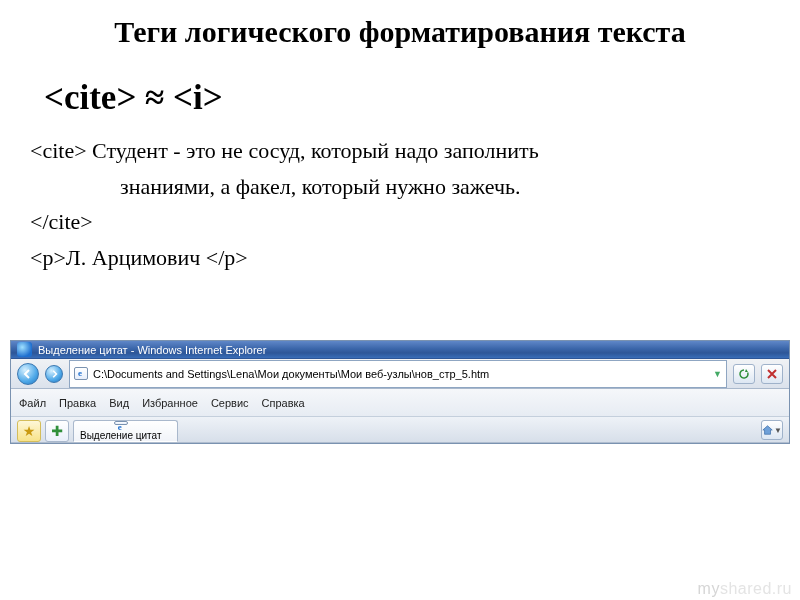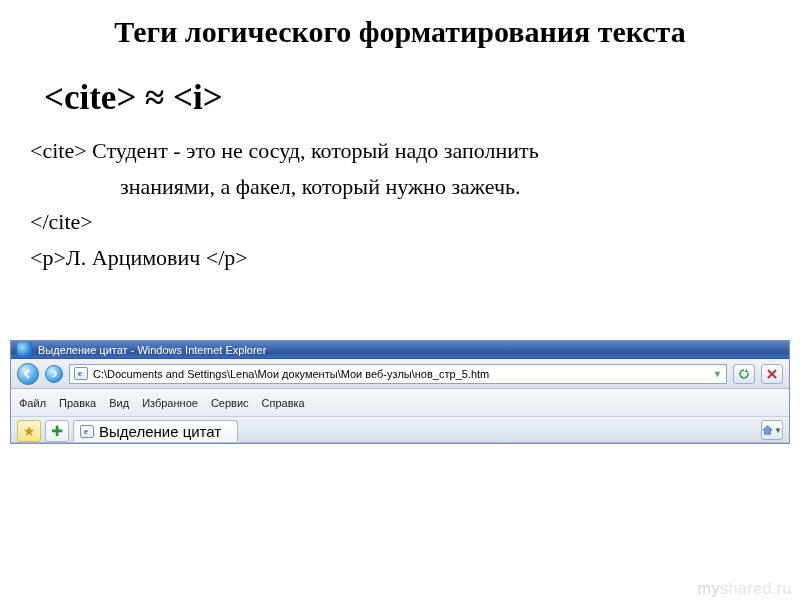--- a/index.html
+++ b/index.html
@@ -76,21 +76,21 @@
     border: 1px solid #3a77b0;
     display: flex;
     align-items: center;
     justify-content: center;
     color: #fff;
     font-size: 12px;
   }
   .nav-btn.fwd { width: 18px; height: 18px; }
   .addr-field {
     flex: 1;
-    height: 20px;
+    height: 28px;
     background: #fff;
     border: 1px solid #8fa6c2;
     display: flex;
     align-items: center;
     padding: 0 4px;
     gap: 5px;
   }
   .addr-icon {
     width: 14px; height: 13px;
     background: linear-gradient(#fff,#e6eefb);
@@ -147,21 +147,22 @@
   }
   .tab {
     height: 22px;
     background: linear-gradient(#ffffff,#f1f4f9);
     border: 1px solid #a9b8cc;
     border-bottom: 1px solid #fff;
     border-radius: 3px 3px 0 0;
     display: flex; align-items: center;
     padding: 0 16px 0 6px;
     gap: 5px;
-    font-size: 15px;
+    font-size: 10px;
+    flex-direction: column;
   }
   .tabbar-right {
     margin-left: auto;
     display: flex; gap: 4px;
     padding-bottom: 2px;
   }
   .content {
     padding: 12px 12px 14px 12px;
     font-family: "Times New Roman", serif;
     font-size: 15px;

